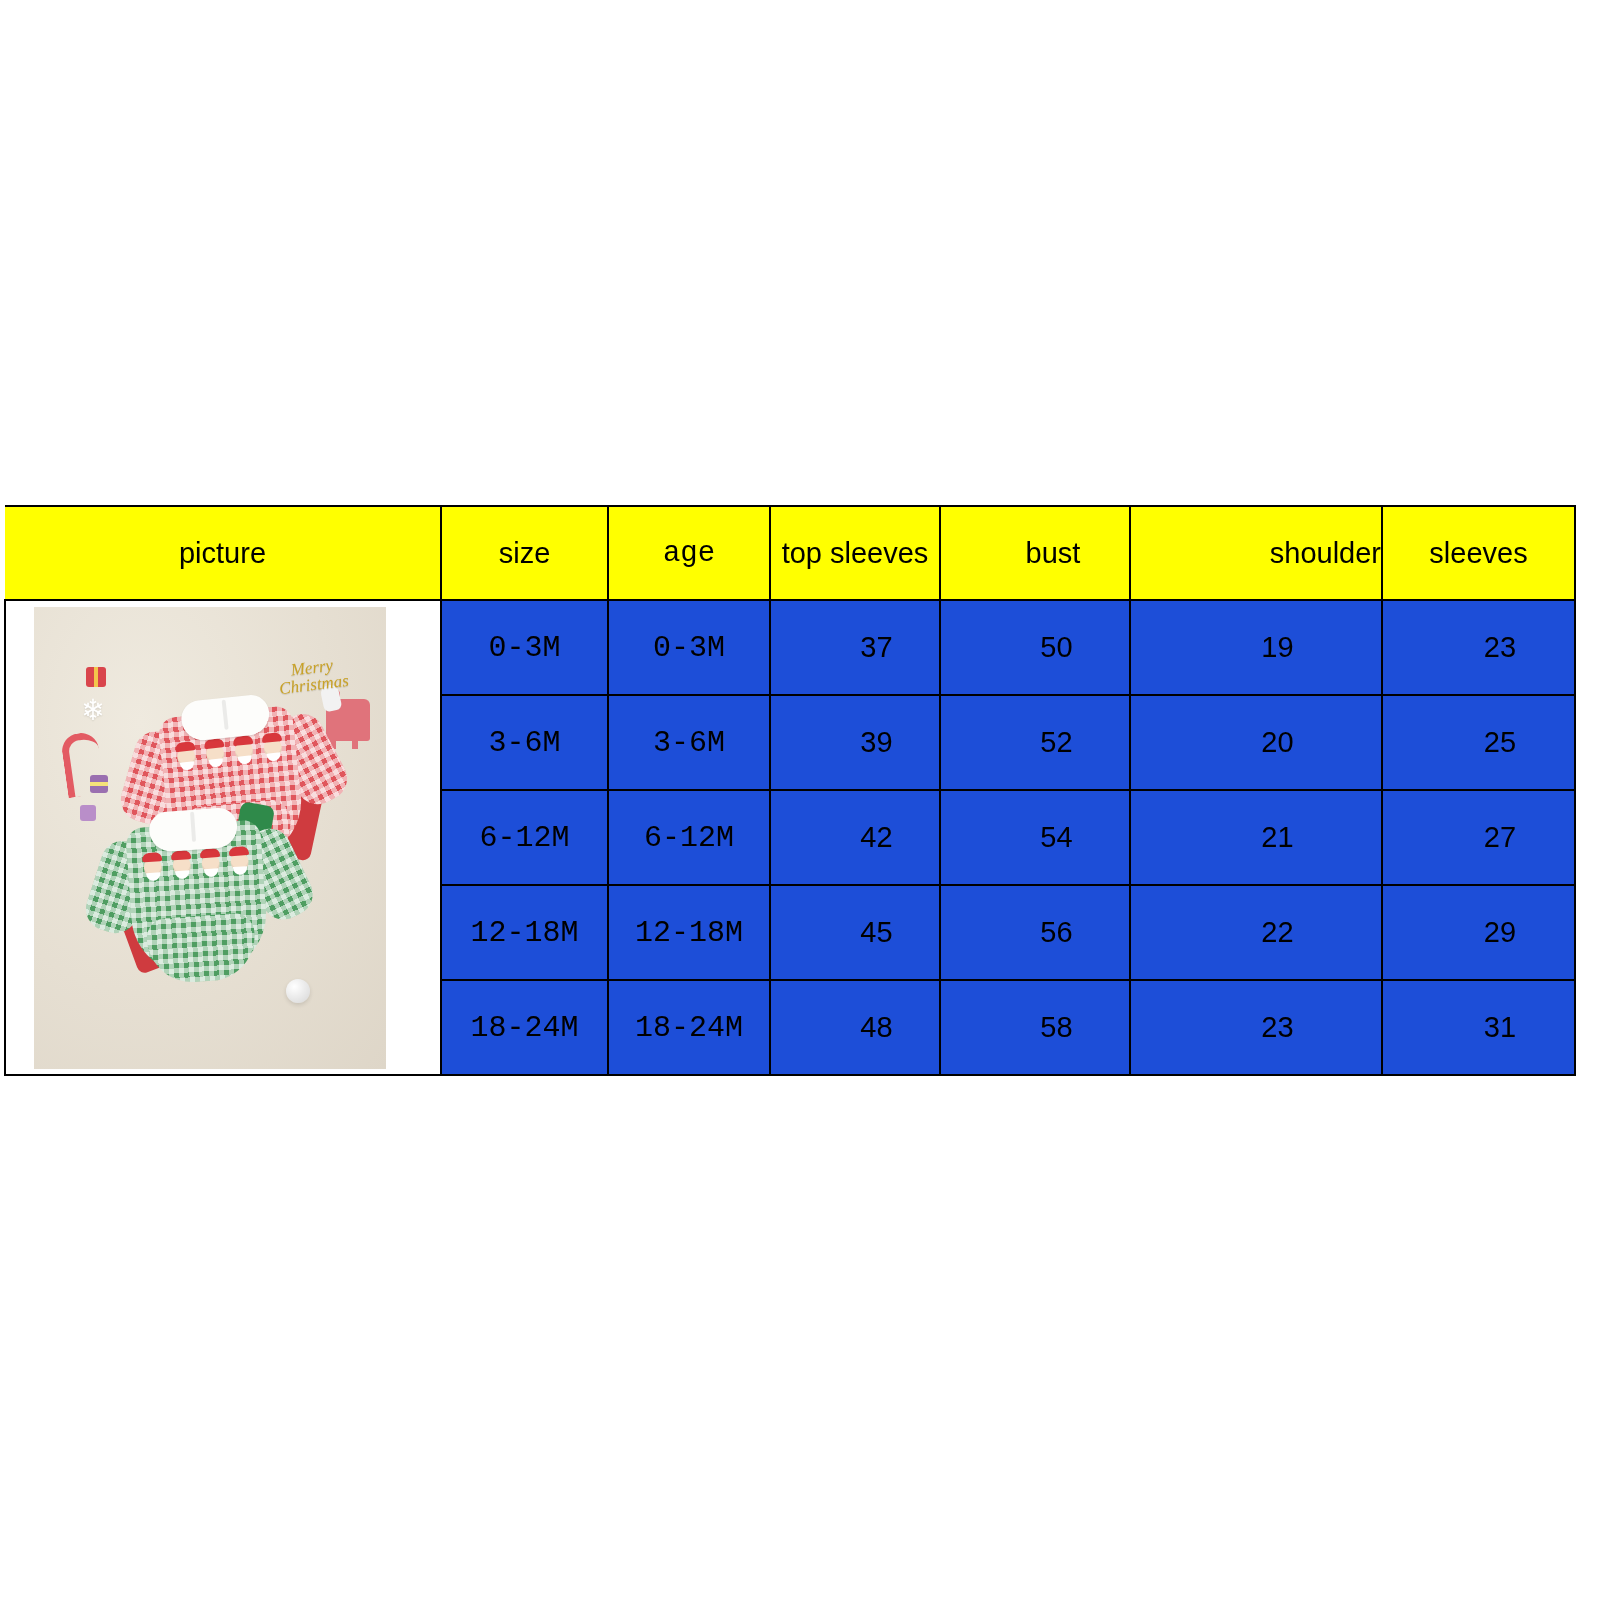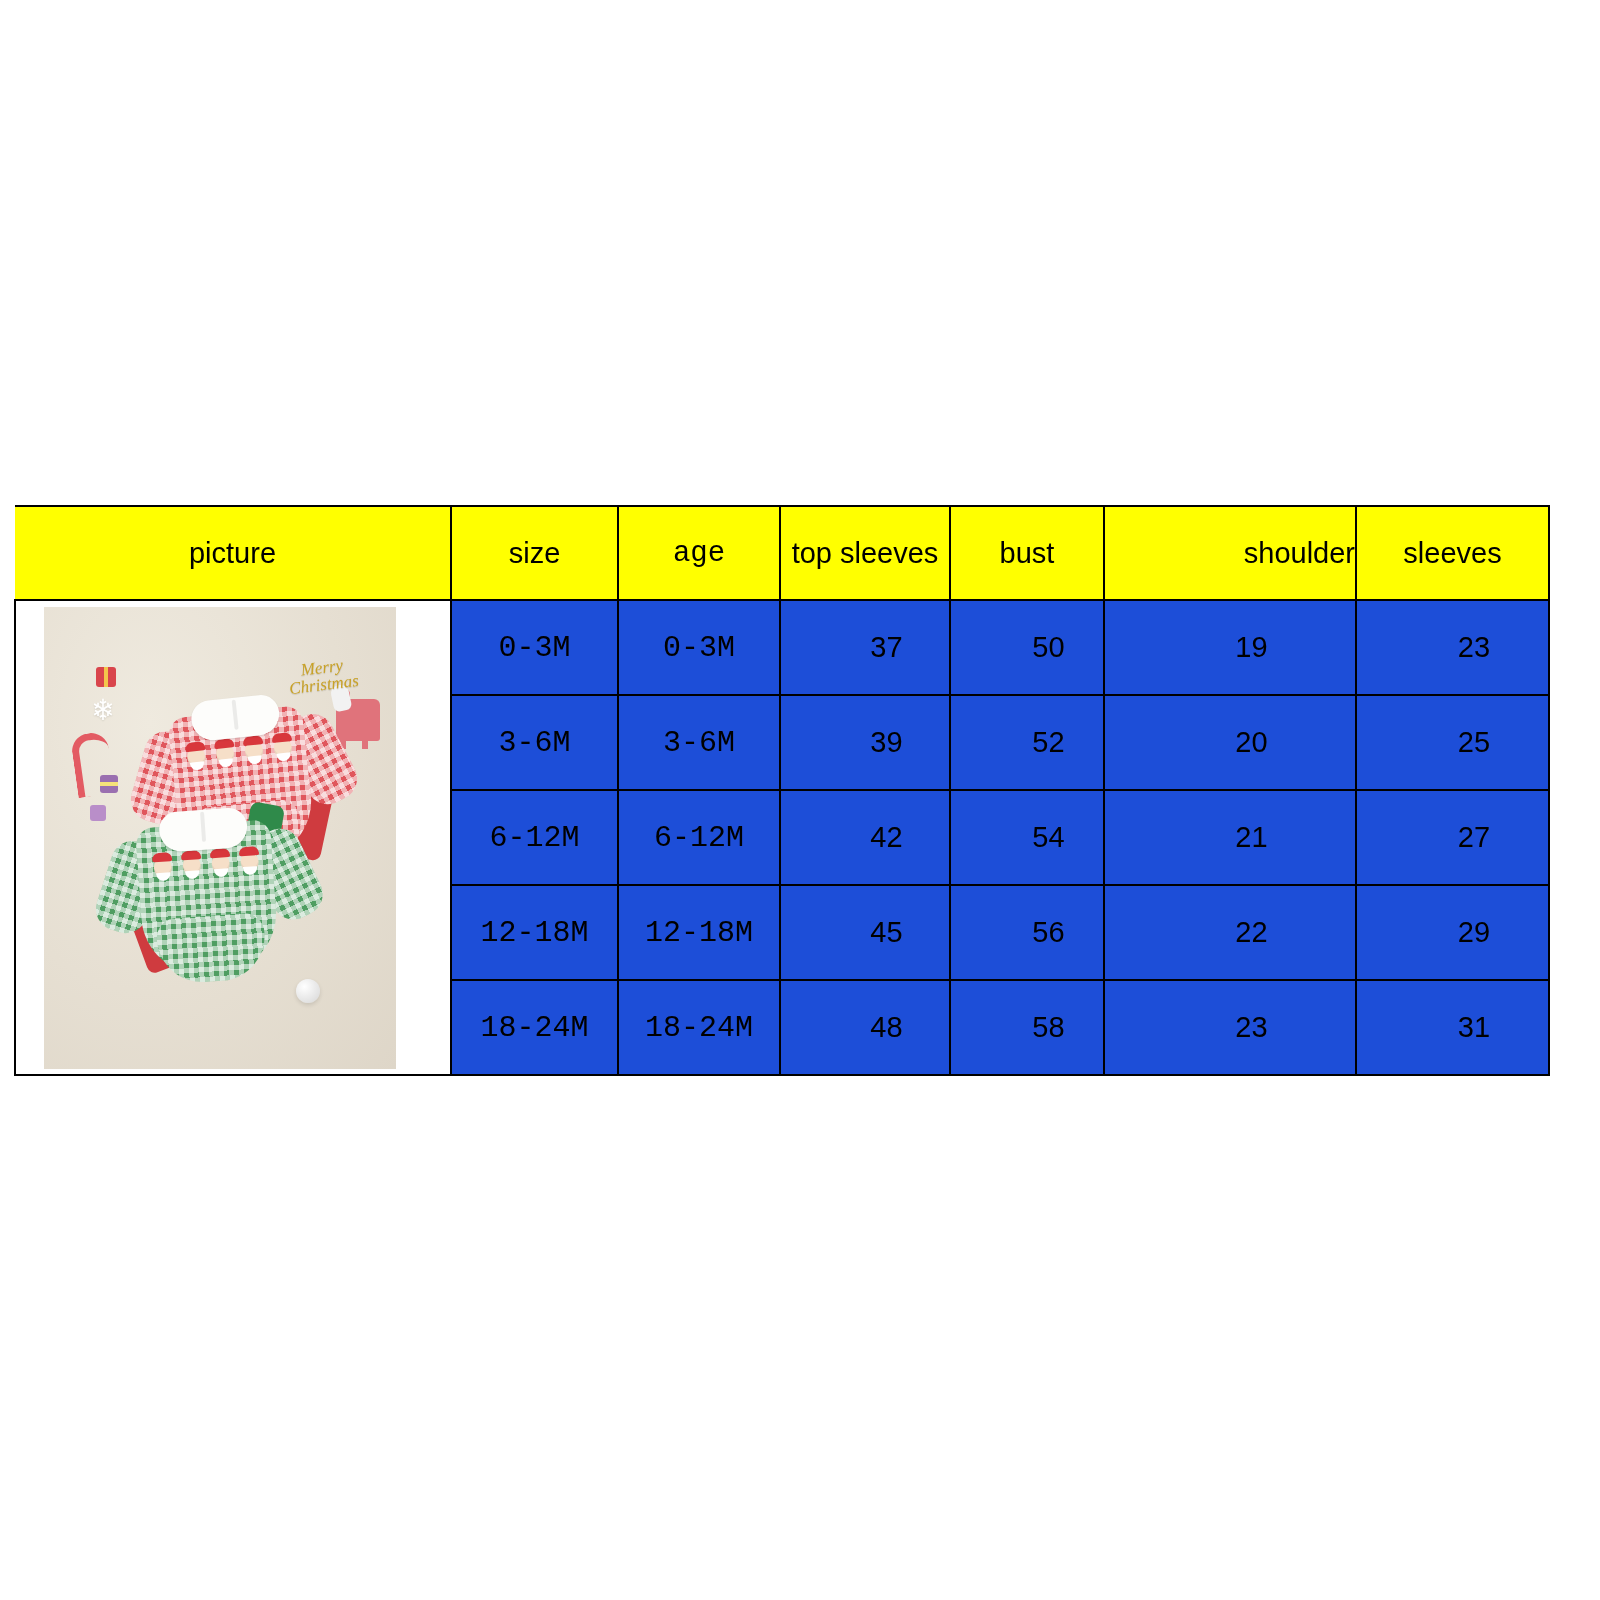--- a/index.html
+++ b/index.html
@@ -19,21 +19,21 @@
     position: absolute;
     left: 0;
     top: 505px;
     width: 1600px;
   }
 
   table.size-table {
     border-collapse: collapse;
     table-layout: fixed;
     width: 1521px;
-    margin-left: 14px;
+    margin-left: 4px;
   }
 
   table.size-table th,
   table.size-table td {
     border: 2px solid #000000;
     text-align: center;
     vertical-align: middle;
     padding: 0;
   }
 
@@ -43,21 +43,21 @@
     font-family: "Liberation Sans", sans-serif;
     font-weight: normal;
     font-size: 29px;
     color: #000000;
   }
 
   thead th.col-picture { width: 435px; }
   thead th.col-size    { width: 165px; }
   thead th.col-age     { width: 160px; font-family: Liberation Mono, monospace; }
   thead th.col-toplen  { width: 168px; }
-  thead th.col-bust    { width: 152px; }
+  thead th.col-bust    { width: 152px; padding-left: 36px; }
   thead th.col-shoulder{ width: 250px; text-align: right; }
   thead th.col-sleeves { width: 191px; }
 
   
   thead th.col-picture { border-left: none; }
 
   tbody td {
     height: 93px;
     font-family: "Liberation Mono", monospace;
     font-size: 30px;

